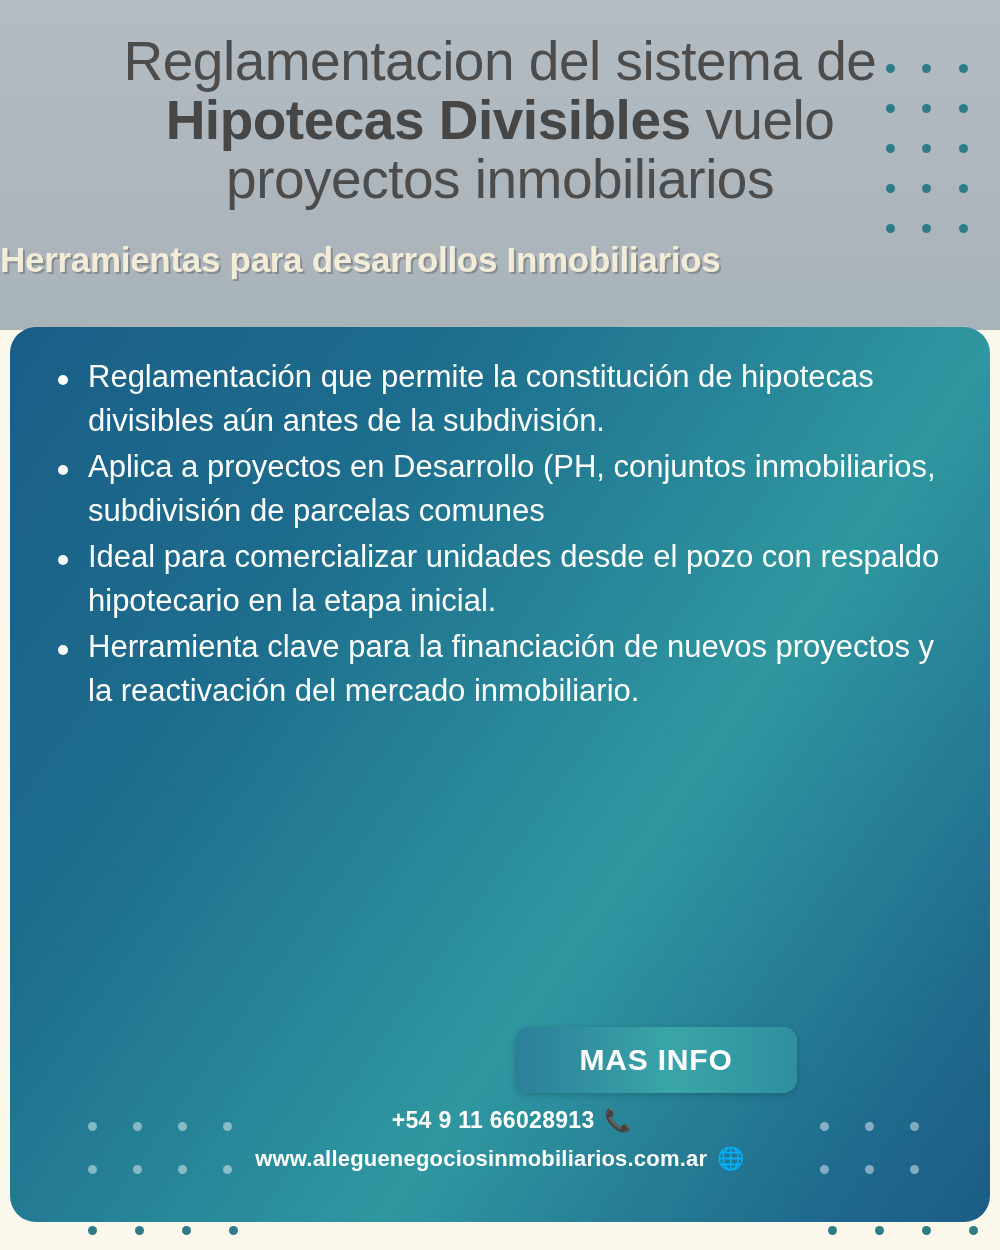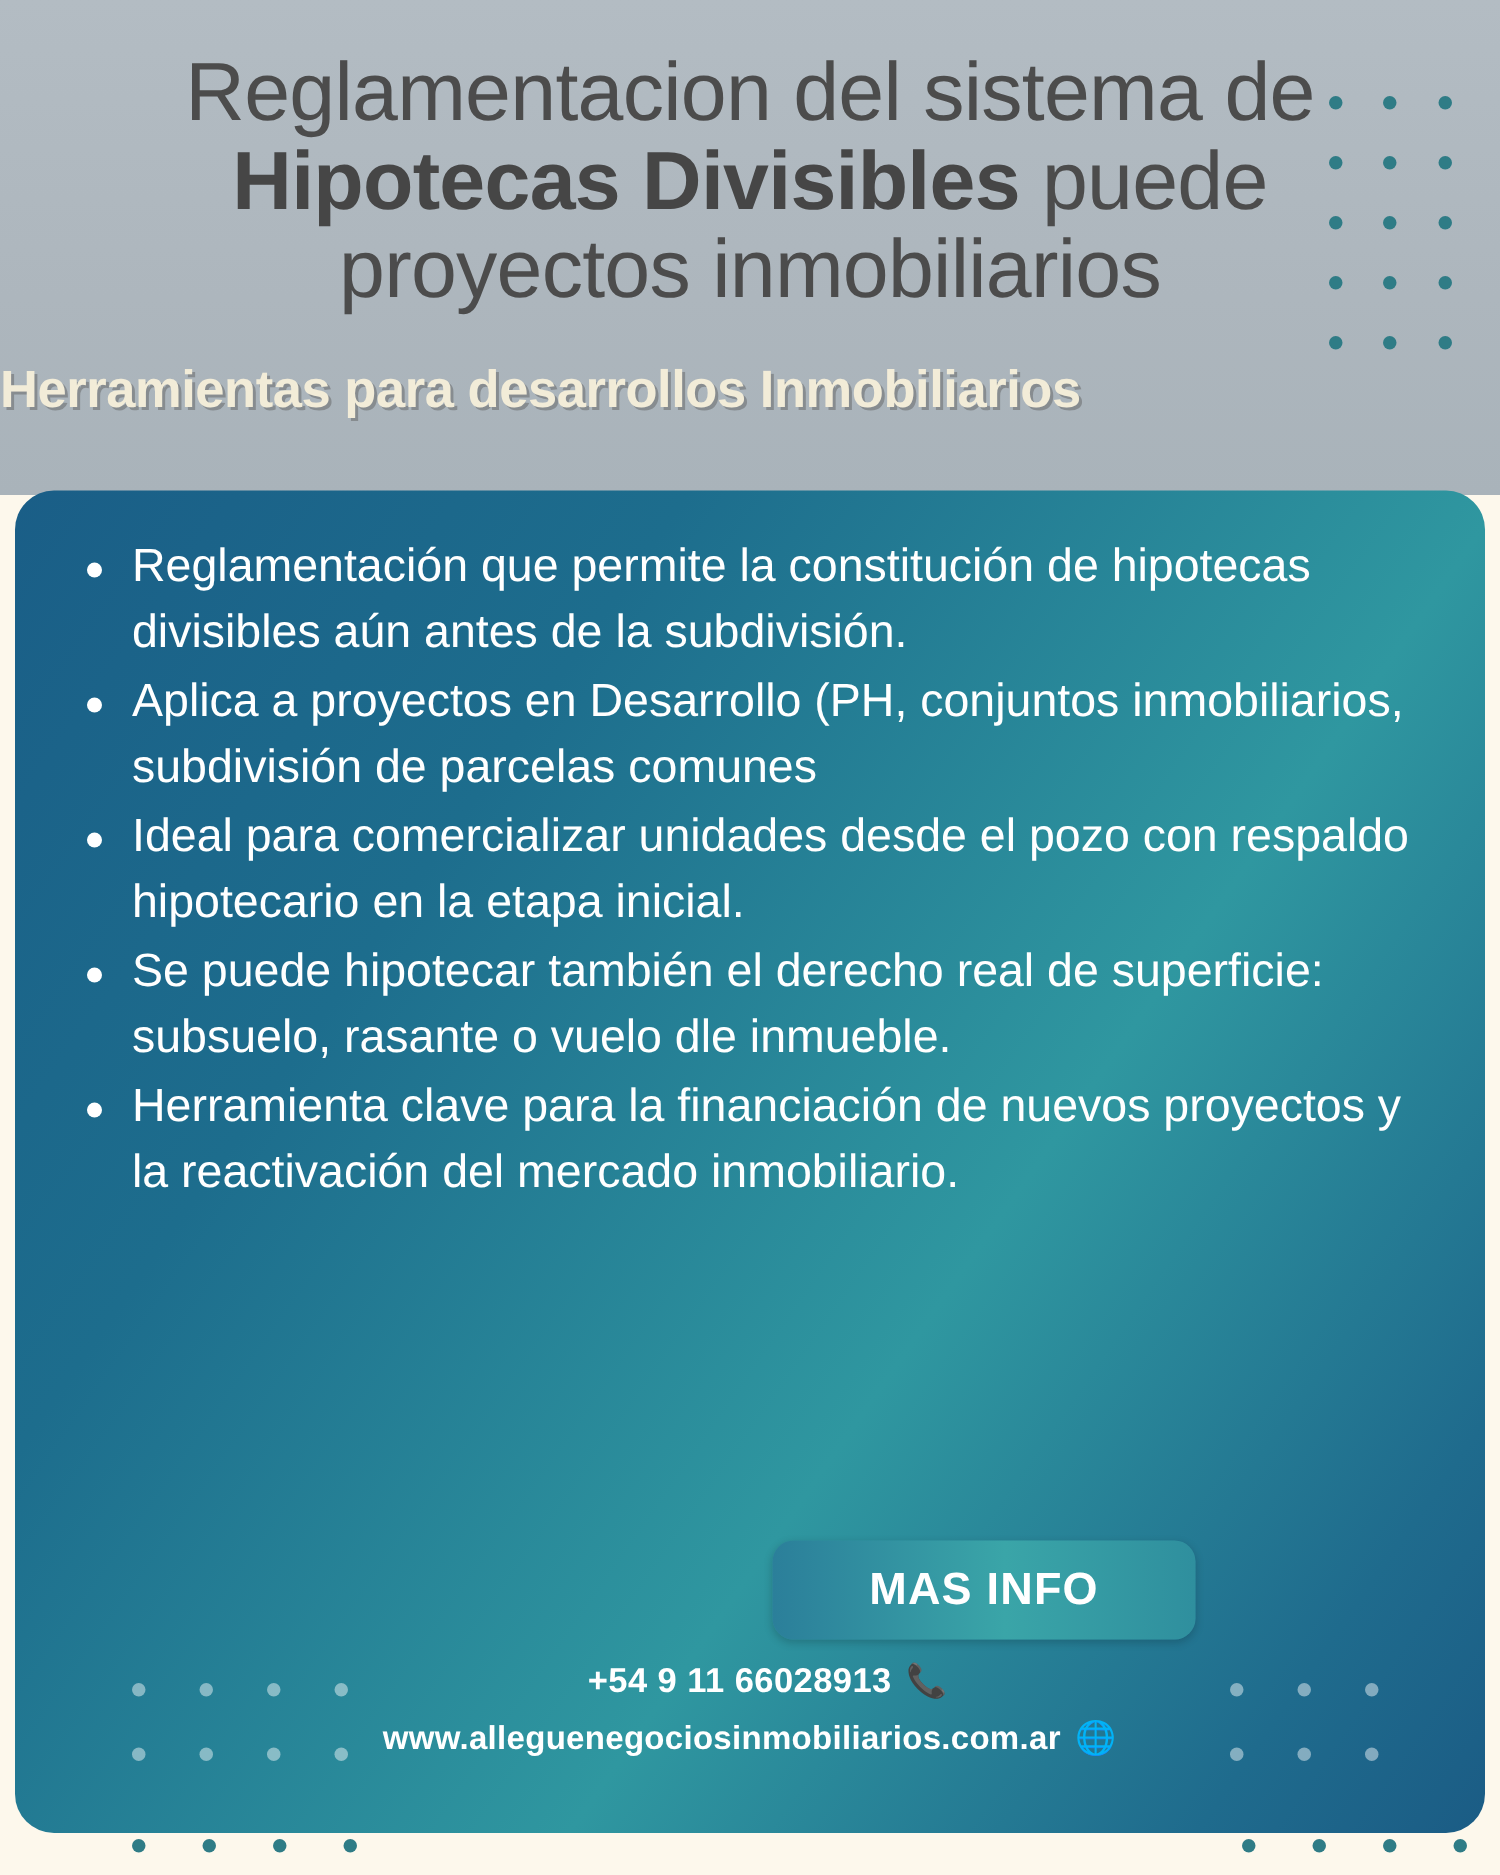--- a/index.html
+++ b/index.html
@@ -211,33 +211,32 @@
       <span></span>
       <span></span>
     <span></span>
       <span></span>
       <span></span>
   </div>
 </div>
 
 <div class="headline">
   <span>Reglamentacion del sistema de</span>
-  <span class="line2"><b>Hipotecas Divisibles</b><span> puede</span></span>
+  <span class="line2"><b>Hipotecas Divisibles</b><span> vuelo</span></span>
   <span class="line2">proyectos inmobiliarios</span>
 </div>
 
 <div class="subtitle">Herramientas para desarrollos Inmobiliarios</div>
 
 <div class="card">
 
   <ul class="bullets">
     <li>Reglamentación que permite la constitución de hipotecas divisibles  aún antes de la subdivisión.</li>
     <li>Aplica a proyectos en Desarrollo (PH, conjuntos inmobiliarios, subdivisión de parcelas comunes</li>
     <li>Ideal para comercializar unidades desde el pozo con respaldo hipotecario en la etapa inicial.</li>
-    <li>Se puede hipotecar también el derecho real de superficie: subsuelo, rasante o vuelo dle inmueble.</li>
     <li>Herramienta clave para la financiación de nuevos proyectos y la reactivación del mercado inmobiliario.</li>
   </ul>
 
   <div class="cta">MAS INFO</div>
 
   <div class="dots-row dots-left">
     <span></span>
       <span></span>
       <span></span>
       <span></span>

